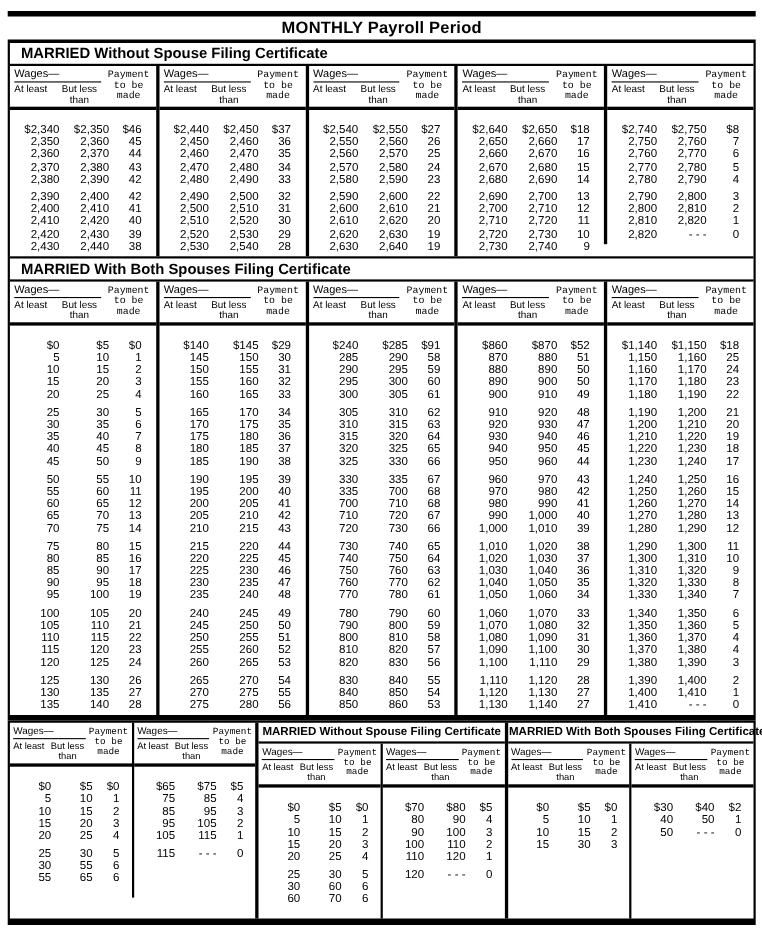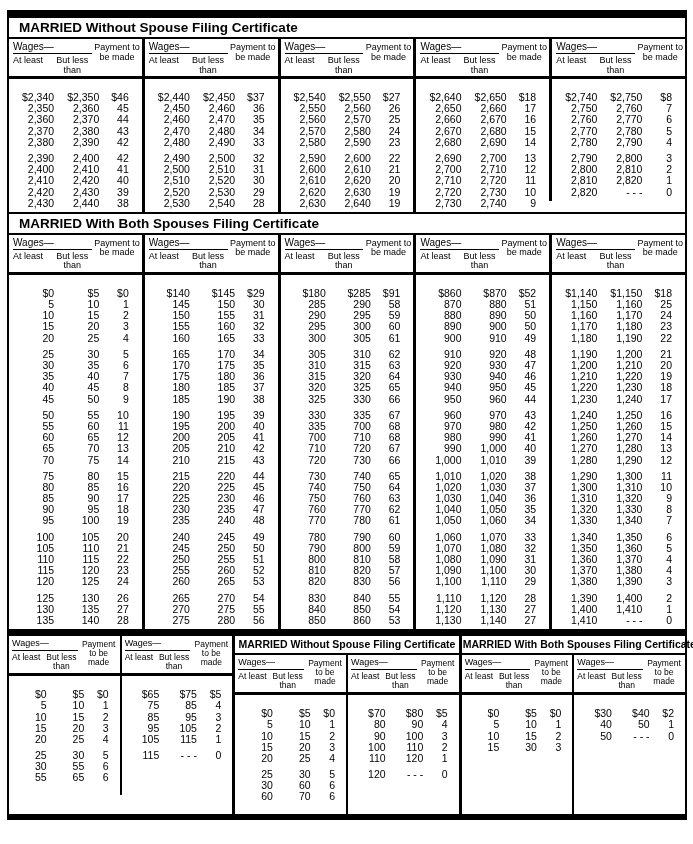--- a/index.html
+++ b/index.html
@@ -20,21 +20,21 @@
   .groups { display:flex; align-items:flex-start; }
   .group { flex:1 1 0; min-width:0; display:flex; flex-direction:column; }
   .group + .group { border-left:3px solid #000; }
 
   .ghead { display:flex; border-bottom:3px solid #000; box-sizing:border-box; height:40px; padding:2px 2px 0 4px; }
   .wages-col { width:64%; }
   .wages-label { display:block; font-size:10px; line-height:11px; border-bottom:1.5px solid #000; padding-bottom:1px; width:97%; }
   .sub-row { display:flex; font-size:9px; line-height:9.5px; padding-top:2px; }
   .at-least { width:46%; text-align:left; }
   .but-less { flex:1; text-align:center; }
-  .payment-col { flex:1; font-size:9px; line-height:9.5px; text-align:center; padding-top:2px; }
+  .payment-col { flex:1; font-size:9px; line-height:9.5px; text-align:center; padding-top:2px;font-family:Liberation Mono, monospace; }
 
   .gbody { flex:1; padding:13px 0 3px; }
   .block + .block { margin-top:5px; }
   .row { display:flex; font-size:10.5px; height:11.2px; line-height:11.2px; }
   .c { text-align:right; white-space:pre; }
   .c1 { width:34%; }
   .c2 { width:34%; }
   .c3 { flex:1; padding-right:13px; }
 
   .daily-title { text-align:center; font-weight:bold; font-size:14.5px; padding:3px 0 2px; }
@@ -49,20 +49,21 @@
   .daily .sub-row { font-size:8.5px; line-height:9px; }
   .daily .payment-col { font-size:8.5px; line-height:9px; }
   .daily .gbody { min-height:103px; }
   .daily .c3 { padding-right:11px; }
 </style>
 </head>
 <body>
 
 <div class="page">
   <div class="bar-top"></div>
+  <div class="main-title">MONTHLY Payroll Period</div>
   <div class="monthly-wrap" id="monthly-sections">
       <div class="section">
         <div class="section-title">MARRIED Without Spouse Filing Certificate</div>
         <div class="groups">
           <div class="group">
             <div class="ghead">
               <div class="wages-col">
                 <span class="wages-label">Wages—</span>
                 <div class="sub-row">
                   <span class="at-least">At least</span>
@@ -739,21 +740,21 @@
                 <div class="sub-row">
                   <span class="at-least">At least</span>
                   <span class="but-less">But less than</span>
                 </div>
               </div>
               <div class="payment-col">Payment to be made</div>
             </div>
             <div class="gbody">
               <div class="block">
                 <div class="row">
-                  <span class="c c1">$180</span>
+                  <span class="c c1">$240</span>
                   <span class="c c2">$285</span>
                   <span class="c c3">$91</span>
                 </div>
                 <div class="row">
                   <span class="c c1">285</span>
                   <span class="c c2">290</span>
                   <span class="c c3">58</span>
                 </div>
                 <div class="row">
                   <span class="c c1">290</span>

